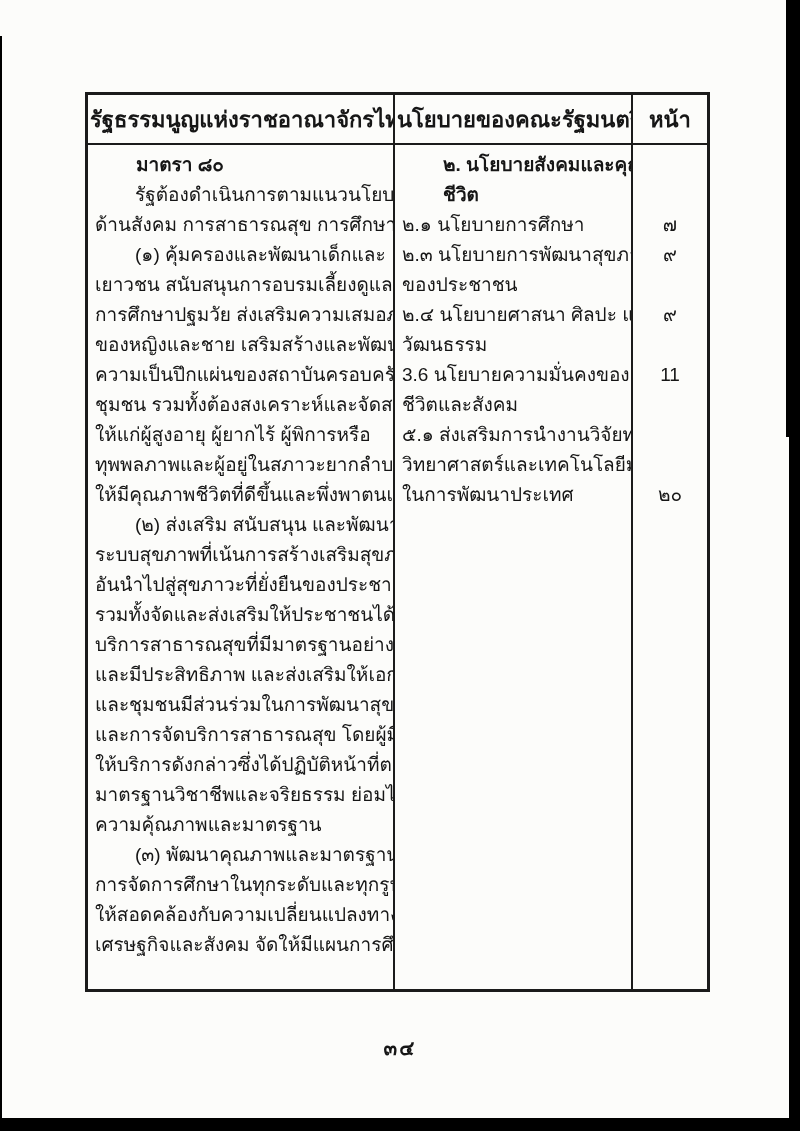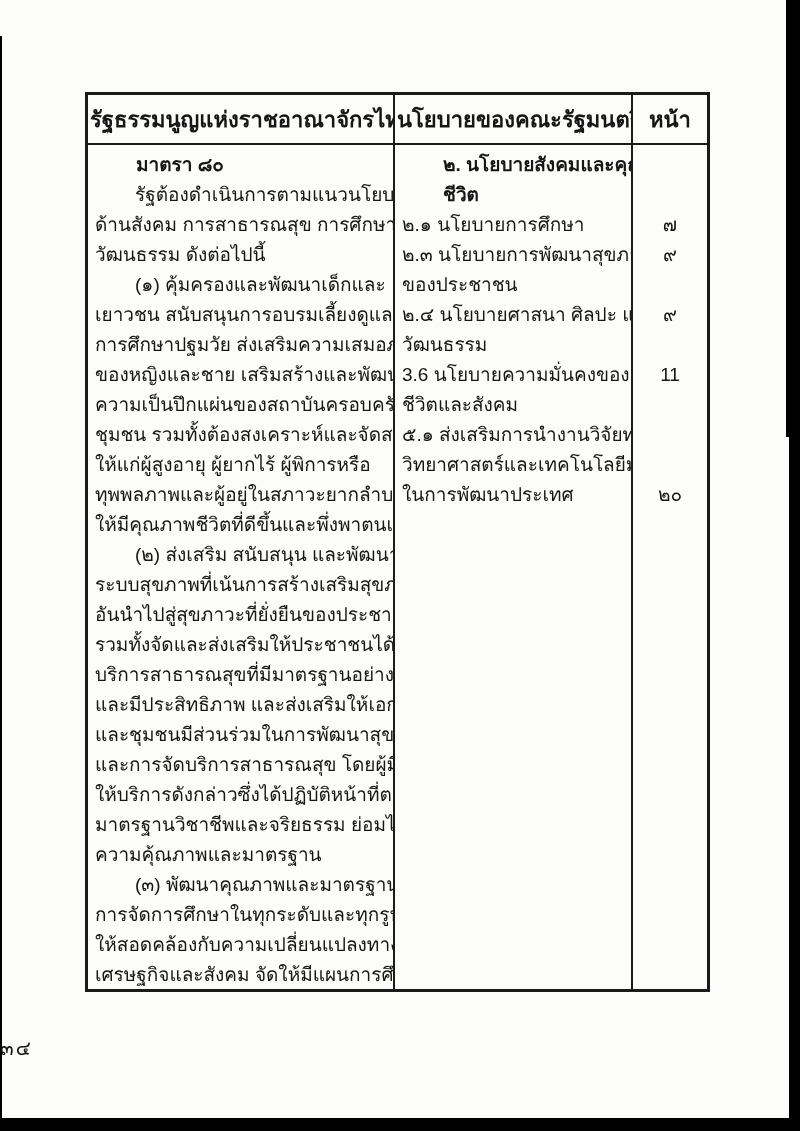--- a/index.html
+++ b/index.html
@@ -47,22 +47,23 @@
     padding-left: 7px;
   }
   .pagecol .line { padding-left: 0; text-align: center; }
   .line.bold { font-weight: bold; padding-left: 48px; }
   .line.indent { padding-left: 47px; }
 
   .footer-num {
     position: absolute;
     left: 0; top: 1032px;
     width: 800px;
+    text-align: center;
     font-size: 20px;
-    font-weight: normal;
+    font-weight: bold;
     letter-spacing: 2px;
   }
 </style>
 </head>
 <body>
 
 <div class="scan">
 
   <div class="edge edge-right"></div>
   <div class="edge edge-right-top"></div>
@@ -76,21 +77,20 @@
       <div class="cell hcell">นโยบายของคณะรัฐมนตรี</div>
       <div class="cell hcell">หน้า</div>
     </div>
 
     <div class="row">
       <div class="cell bcell">
 
       <div class="line bold">มาตรา ๘๐</div>
           <div class="line indent">รัฐต้องดำเนินการตามแนวนโยบาย</div>
           <div class="line">ด้านสังคม การสาธารณสุข การศึกษา และ</div>
-          <div class="line">วัฒนธรรม ดังต่อไปนี้</div>
           <div class="line indent">(๑)   คุ้มครองและพัฒนาเด็กและ</div>
           <div class="line">เยาวชน สนับสนุนการอบรมเลี้ยงดูและให้</div>
           <div class="line">การศึกษาปฐมวัย ส่งเสริมความเสมอภาค</div>
           <div class="line">ของหญิงและชาย เสริมสร้างและพัฒนา</div>
           <div class="line">ความเป็นปึกแผ่นของสถาบันครอบครัวและ</div>
           <div class="line">ชุมชน รวมทั้งต้องสงเคราะห์และจัดสวัสดิการ</div>
           <div class="line">ให้แก่ผู้สูงอายุ ผู้ยากไร้ ผู้พิการหรือ</div>
           <div class="line">ทุพพลภาพและผู้อยู่ในสภาวะยากลำบาก</div>
           <div class="line">ให้มีคุณภาพชีวิตที่ดีขึ้นและพึ่งพาตนเองได้</div>
           <div class="line indent">(๒)   ส่งเสริม สนับสนุน และพัฒนา</div>

